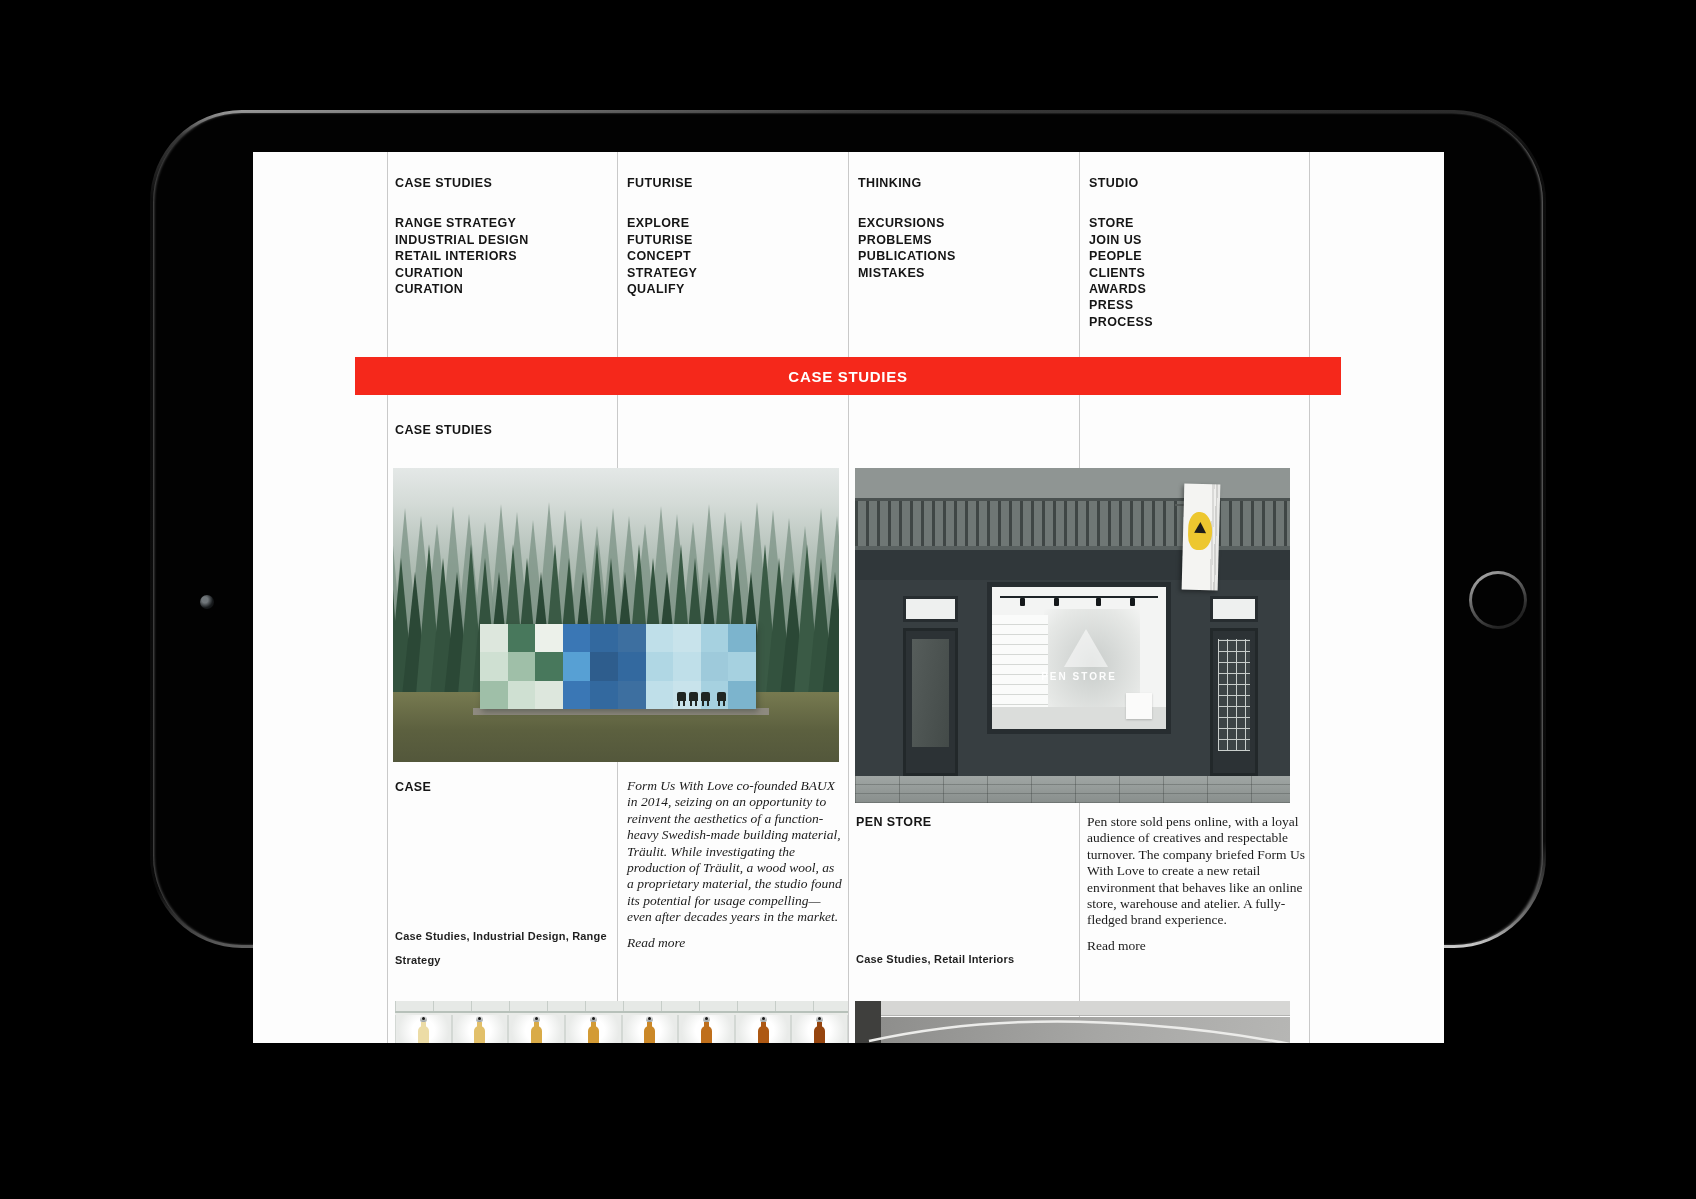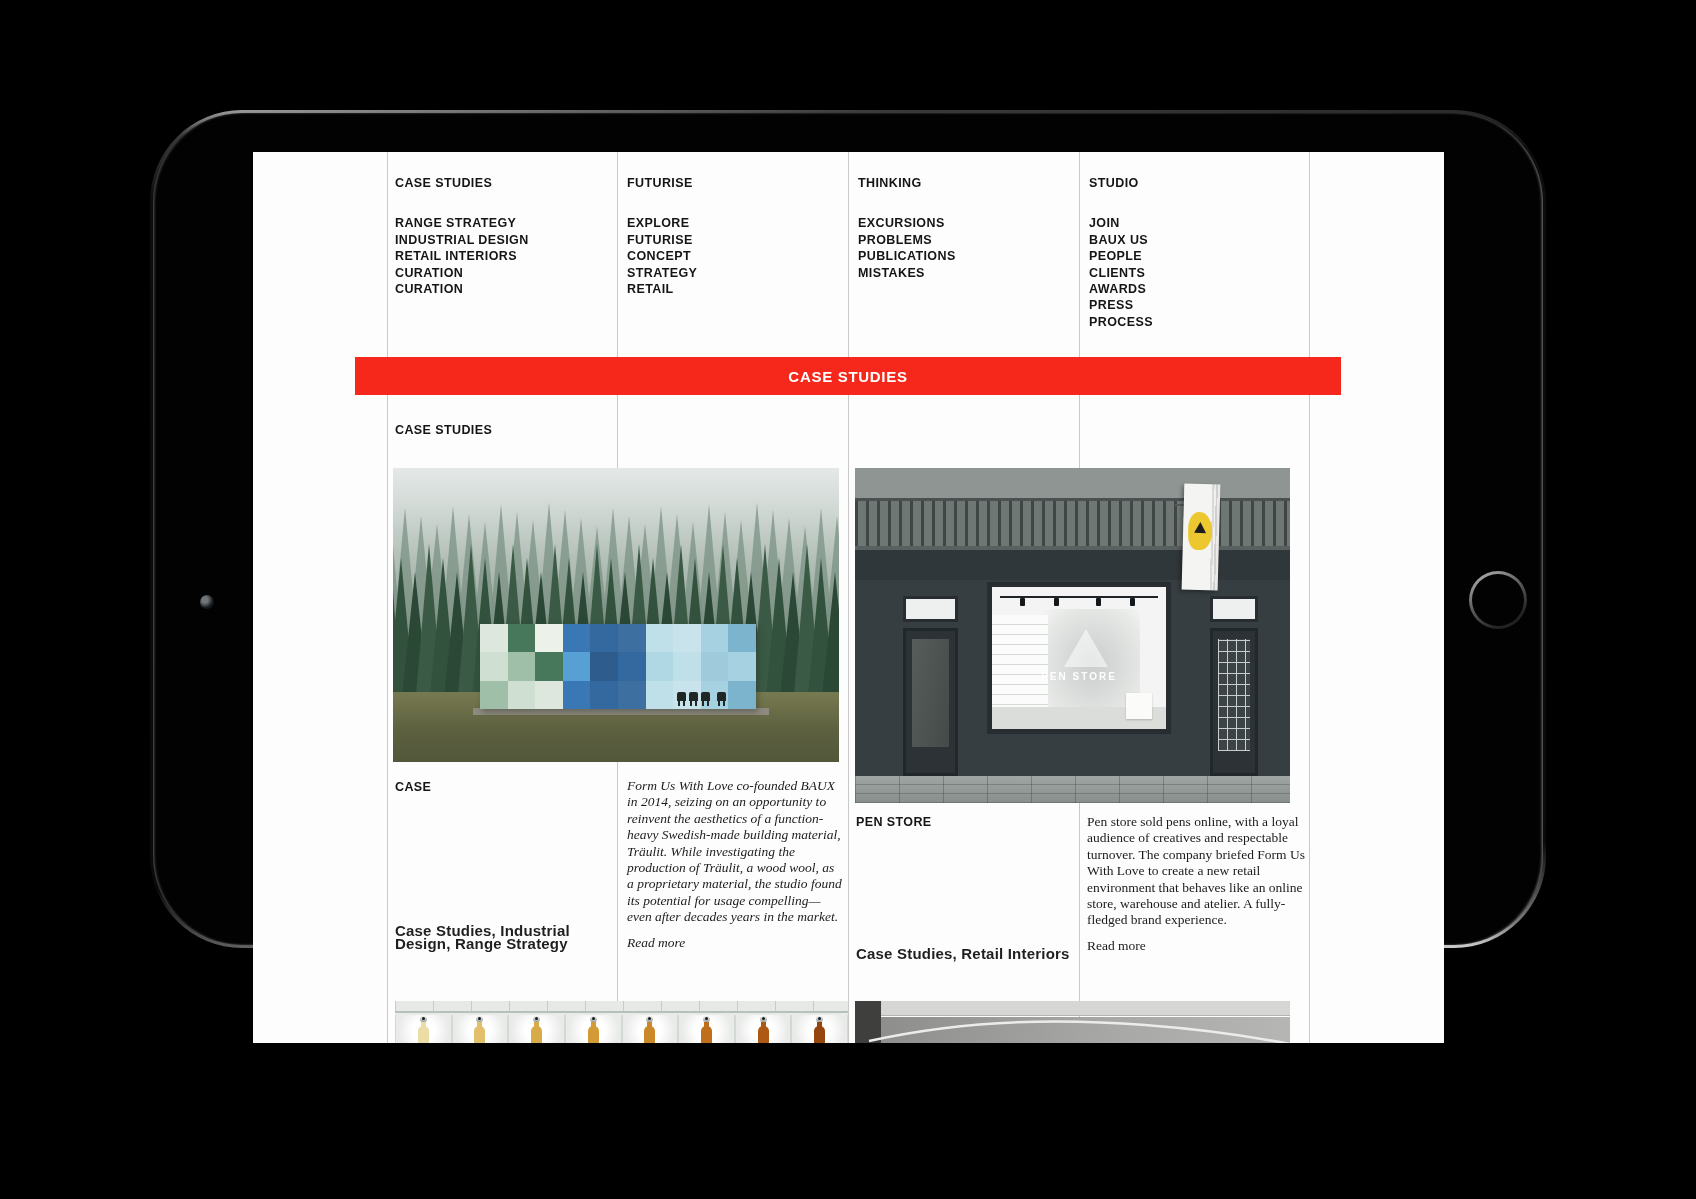--- a/index.html
+++ b/index.html
@@ -35,21 +35,21 @@
   #pen-img{left:602px;width:435px;height:335px;}
   .case-title{position:absolute;z-index:2;cursor:pointer;}
   #baux-title{left:142px;top:627px;}
   #pen-title{left:603px;top:662px;}
   .case-body{position:absolute;z-index:2;font-family:"Liberation Serif",serif;font-size:13.5px;
     line-height:16.4px;color:#1b1b1b;}
   #baux-body{left:374px;top:626px;width:217px;font-style:italic;}
   #pen-body{left:834px;top:662px;width:224px;}
   .read-more{margin-top:9px;cursor:pointer;}
   .tags{position:absolute;z-index:2;font-family:"Liberation Sans",sans-serif;font-weight:700;
-    font-size:15px;line-height:13px;letter-spacing:.2px;color:#1f1f1f;cursor:pointer;}
+    font-size:11px;line-height:24px;letter-spacing:.2px;color:#1f1f1f;cursor:pointer;}
   #baux-tags{left:142px;top:772px;width:218px;}
   #pen-tags{left:603px;top:795px;width:220px;}
   .thumb{position:absolute;top:849px;height:42px;z-index:2;overflow:hidden;cursor:pointer;}
   #bottles-thumb{left:142px;width:453px;background:#e9ebe8;}
   #floor-thumb{left:602px;width:435px;}
   
   .baux-sky{position:absolute;inset:0;background:linear-gradient(#e4e8e7 0%,#d4dbd7 12%,#b4c1b9 30%,#9dac9f 48%,#8c9c8e 60%);}
   #baux-trees{position:absolute;left:0;top:0;}
   .baux-grass{position:absolute;left:0;top:224px;width:446px;height:70px;
     background:linear-gradient(#777a50 0%,#5c603f 55%,#53573b 100%);}
@@ -156,37 +156,37 @@
           <div class="nav-item">CURATION</div>
         </div>
     </div>
     <div class="nav-col" style="left:374px">
       <div class="nav-title">FUTURISE</div>
       <div class="nav-items">
           <div class="nav-item">EXPLORE</div>
           <div class="nav-item">FUTURISE</div>
           <div class="nav-item">CONCEPT</div>
           <div class="nav-item">STRATEGY</div>
-          <div class="nav-item">RETAIL</div>
+          <div class="nav-item">QUALIFY</div>
         </div>
     </div>
     <div class="nav-col" style="left:605px">
       <div class="nav-title">THINKING</div>
       <div class="nav-items">
           <div class="nav-item">EXCURSIONS</div>
           <div class="nav-item">PROBLEMS</div>
           <div class="nav-item">PUBLICATIONS</div>
           <div class="nav-item">MISTAKES</div>
         </div>
     </div>
     <div class="nav-col" style="left:836px">
       <div class="nav-title">STUDIO</div>
       <div class="nav-items">
-          <div class="nav-item">JOIN</div>
-          <div class="nav-item">BAUX US</div>
+          <div class="nav-item">STORE</div>
+          <div class="nav-item">JOIN US</div>
           <div class="nav-item">PEOPLE</div>
           <div class="nav-item">CLIENTS</div>
           <div class="nav-item">AWARDS</div>
           <div class="nav-item">PRESS</div>
           <div class="nav-item">PROCESS</div>
         </div>
     </div>
 
     <div class="banner" id="banner" style="background: rgb(245, 40, 27);">
       <span class="banner-label">CASE STUDIES</span>

